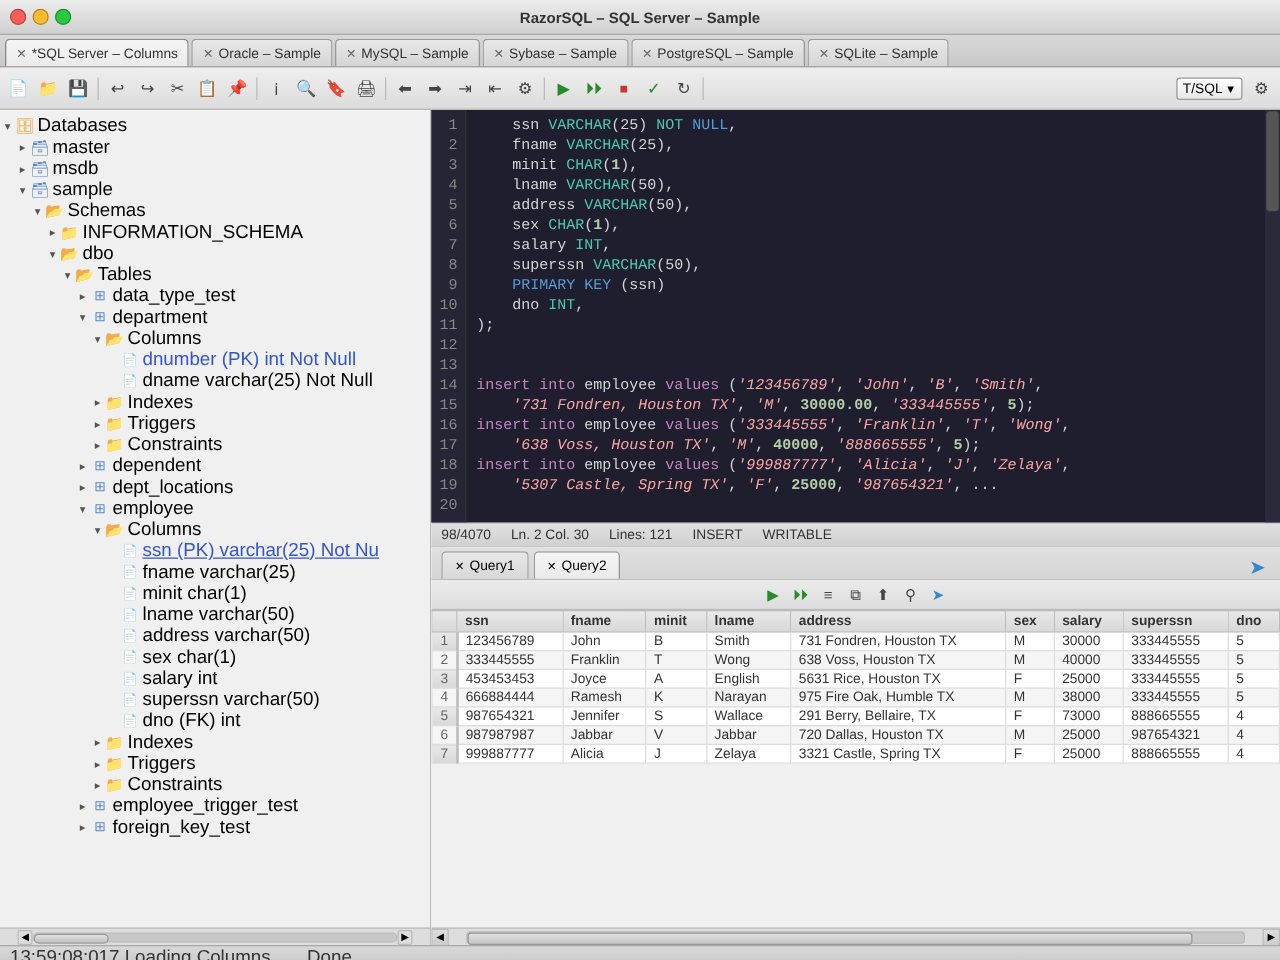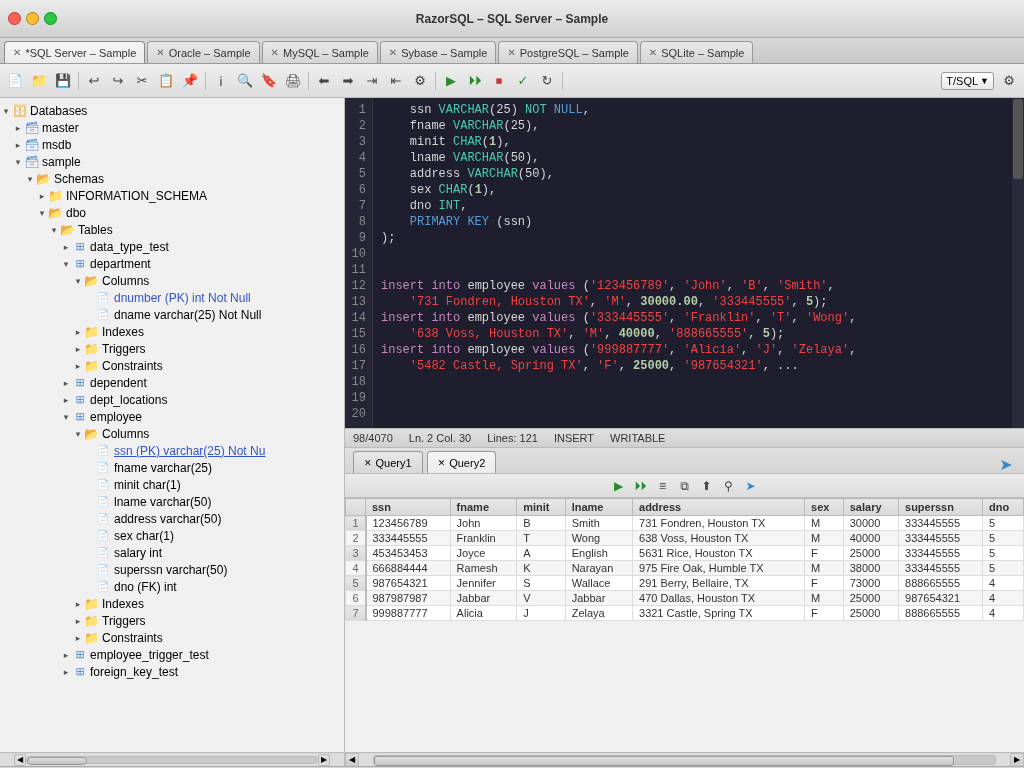--- a/index.html
+++ b/index.html
@@ -1,19 +1,19 @@
 <!DOCTYPE html>
 <html><head>
   <meta charset="utf-8">
   <style>
     * { box-sizing: border-box; margin: 0; padding: 0; }
     body { font-family: -apple-system, 'Lucida Grande', Arial, sans-serif; font-size: 11px; background: #c0c0c0; overflow: hidden; width: 1024px; height: 768px; }
 
     
-    .titlebar { height: 38px; background: linear-gradient(to bottom, #ececec, #d0d0d0); display: flex; align-items: center; justify-content: center; border-bottom: 1px solid #aaa; position: relative; }
+    .titlebar { height: 28px; background: linear-gradient(to bottom, #ececec, #d0d0d0); display: flex; align-items: center; justify-content: center; border-bottom: 1px solid #aaa; position: relative; }
     .titlebar-buttons { position: absolute; left: 8px; display: flex; gap: 5px; }
     .tb-btn { width: 13px; height: 13px; border-radius: 50%; border: 1px solid rgba(0,0,0,0.3); cursor: pointer; }
     .tb-close { background: #ff5f57; }
     .tb-min { background: #febc2e; }
     .tb-max { background: #28c840; }
     .titlebar-title { font-size: 12px; color: #333; font-weight: bold; }
 
     
     .tabbar { height: 26px; background: linear-gradient(to bottom, #d8d8d8, #c8c8c8); display: flex; align-items: flex-end; padding: 0 4px; border-bottom: 1px solid #999; }
     .tab { height: 22px; padding: 0 8px; background: linear-gradient(to bottom, #e8e8e8, #d5d5d5); border: 1px solid #999; border-bottom: none; border-radius: 4px 4px 0 0; display: flex; align-items: center; gap: 4px; cursor: pointer; font-size: 11px; color: #333; margin-right: 2px; }
@@ -36,21 +36,21 @@
     .tree-scrollbar-h { height: 14px; background: #ddd; border-top: 1px solid #bbb; display: flex; align-items: center; padding: 0 14px; }
     .tree-scroll-track { flex: 1; height: 8px; background: #c8c8c8; border-radius: 4px; border: 1px solid #bbb; position: relative; }
     .tree-scroll-thumb { width: 60px; height: 8px; background: linear-gradient(to bottom, #e0e0e0, #c0c0c0); border-radius: 4px; border: 1px solid #999; }
     .tree-nav-btn { width: 12px; height: 12px; background: #ddd; border: 1px solid #bbb; border-radius: 2px; display: flex; align-items: center; justify-content: center; font-size: 8px; cursor: pointer; }
 
     
     .tree-item { display: flex; align-items: center; height: 17px; cursor: pointer; white-space: nowrap; padding-right: 4px; }
     .tree-indent { display: inline-block; }
     .tree-toggle { width: 12px; height: 12px; display: inline-flex; align-items: center; justify-content: center; color: #555; font-size: 9px; }
     .tree-icon { width: 16px; height: 14px; display: inline-flex; align-items: center; justify-content: center; margin-right: 2px; }
-    .tree-label { font-size: 12px; }
+    .tree-label { font-size: 15px; }
     .folder-icon { color: #e8a020; font-size: 12px; }
 
     
     .right-panel { flex: 1; display: flex; flex-direction: column; background: #f8f8f8; overflow: hidden; }
 
     
     .code-editor { flex: 0 0 330px; background: #1e1e2e; color: #d4d4d4; font-family: 'Courier New', monospace; font-size: 12px; overflow-y: auto; overflow-x: hidden; position: relative; }
     .code-editor-inner { display: flex; min-height: 100%; }
     .line-numbers { background: #252535; color: #888; padding: 4px 6px 4px 4px; text-align: right; min-width: 28px; border-right: 1px solid #333; user-select: none; }
     .line-number { height: 16px; line-height: 16px; }
@@ -83,40 +83,40 @@
     .results-scroll-track { flex: 1; height: 10px; background: #c8c8c8; border-radius: 3px; margin: 2px 14px; border: 1px solid #bbb; }
     .results-scroll-thumb { width: 580px; height: 10px; background: linear-gradient(to bottom, #e0e0e0, #c5c5c5); border-radius: 3px; border: 1px solid #999; }
     .results-scroll-btn { width: 14px; height: 14px; background: linear-gradient(to bottom, #ddd, #ccc); border: 1px solid #bbb; display: flex; align-items: center; justify-content: center; font-size: 8px; cursor: pointer; }
 
     
     .statusbar { height: 18px; background: linear-gradient(to bottom, #d8d8d8, #c8c8c8); border-top: 1px solid #aaa; display: flex; align-items: flex-end; padding: 0 8px; font-size: 15px; color: #333; }
 
     
     .kw { color: #569cd6; }
     .kw2 { color: #c586c0; }
-    .str { color: #ef4444; }
+    .str { color: #fca5a5; font-style: italic; }
     .type { color: #4ec9b0; }
     .hl-num { color: #b5cea8; font-weight: bold; }
   </style>
 </head>
 <body>
 
 <div class="titlebar">
   <div class="titlebar-buttons">
     <div class="tb-btn tb-close"></div>
     <div class="tb-btn tb-min"></div>
     <div class="tb-btn tb-max"></div>
   </div>
   <span class="titlebar-title">RazorSQL – SQL Server – Sample</span>
 </div>
 
 <div class="tabbar">
   <div class="tab active">
     <span class="tab-x">✕</span>
-    <span>*SQL Server – Sample</span>
+    <span>*SQL Server – Columns</span>
   </div>
   <div class="tab">
     <span class="tab-x">✕</span>
     <span>Oracle – Sample</span>
   </div>
   <div class="tab">
     <span class="tab-x">✕</span>
     <span>MySQL – Sample</span>
   </div>
   <div class="tab">
@@ -484,31 +484,33 @@
             <div class="line-number">19</div>
             <div class="line-number">20</div>
           </div>
         <div class="code-content" id="code-content">
             <div class="code-line">    ssn <span class="type">VARCHAR</span>(25) <span class="kw"><span class="type">NOT</span> NULL</span>,</div>
             <div class="code-line">    fname <span class="type">VARCHAR</span>(25),</div>
             <div class="code-line">    minit <span class="type">CHAR</span>(<span class="hl-num">1</span>),</div>
             <div class="code-line">    lname <span class="type">VARCHAR</span>(50),</div>
             <div class="code-line">    address <span class="type">VARCHAR</span>(50),</div>
             <div class="code-line">    sex <span class="type">CHAR</span>(<span class="hl-num">1</span>),</div>
+            <div class="code-line">    salary <span class="type">INT</span>,</div>
+            <div class="code-line">    superssn <span class="type">VARCHAR</span>(50),</div>
+            <div class="code-line">    <span class="kw">PRIMARY KEY</span> (ssn)</div>
             <div class="code-line">    dno <span class="type">INT</span>,</div>
-            <div class="code-line">    <span class="kw">PRIMARY KEY</span> (ssn)</div>
             <div class="code-line">);</div>
             <div class="code-line">&nbsp;</div>
             <div class="code-line">&nbsp;</div>
             <div class="code-line"><span class="kw2">insert</span> <span class="kw2">into</span> employee <span class="kw2">values</span> (<span class="str">'123456789'</span>, <span class="str">'John'</span>, <span class="str">'B'</span>, <span class="str">'Smith'</span>,</div>
             <div class="code-line">    <span class="str">'731 Fondren, Houston TX'</span>, <span class="str">'M'</span>, <span class="hl-num">30000.00</span>, <span class="str">'333445555'</span>, <span class="hl-num">5</span>);</div>
             <div class="code-line"><span class="kw2">insert</span> <span class="kw2">into</span> employee <span class="kw2">values</span> (<span class="str">'333445555'</span>, <span class="str">'Franklin'</span>, <span class="str">'T'</span>, <span class="str">'Wong'</span>,</div>
             <div class="code-line">    <span class="str">'638 Voss, Houston TX'</span>, <span class="str">'M'</span>, <span class="hl-num">40000</span>, <span class="str">'888665555'</span>, <span class="hl-num">5</span>);</div>
             <div class="code-line"><span class="kw2">insert</span> <span class="kw2">into</span> employee <span class="kw2">values</span> (<span class="str">'999887777'</span>, <span class="str">'Alicia'</span>, <span class="str">'J'</span>, <span class="str">'Zelaya'</span>,</div>
-            <div class="code-line">    <span class="str">'5482 Castle, Spring TX'</span>, <span class="str">'F'</span>, <span class="hl-num">25000</span>, <span class="str">'987654321'</span>, ...</div>
+            <div class="code-line">    <span class="str">'5307 Castle, Spring TX'</span>, <span class="str">'F'</span>, <span class="hl-num">25000</span>, <span class="str">'987654321'</span>, ...</div>
           </div>
       </div>
       <div class="editor-scrollbar">
         <div class="editor-scroll-thumb"></div>
       </div>
     </div>
 
     <div class="editor-status">
       <span>98/4070</span>
       <span>Ln. 2 Col. 30</span>
@@ -618,21 +620,21 @@
                 <td>73000</td>
                 <td>888665555</td>
                 <td>4</td>
               </tr>
               <tr>
                 <td class="row-num">6</td>
                 <td>987987987</td>
                 <td>Jabbar</td>
                 <td>V</td>
                 <td>Jabbar</td>
-                <td>470 Dallas, Houston TX</td>
+                <td>720 Dallas, Houston TX</td>
                 <td>M</td>
                 <td>25000</td>
                 <td>987654321</td>
                 <td>4</td>
               </tr>
               <tr>
                 <td class="row-num">7</td>
                 <td>999887777</td>
                 <td>Alicia</td>
                 <td>J</td>

